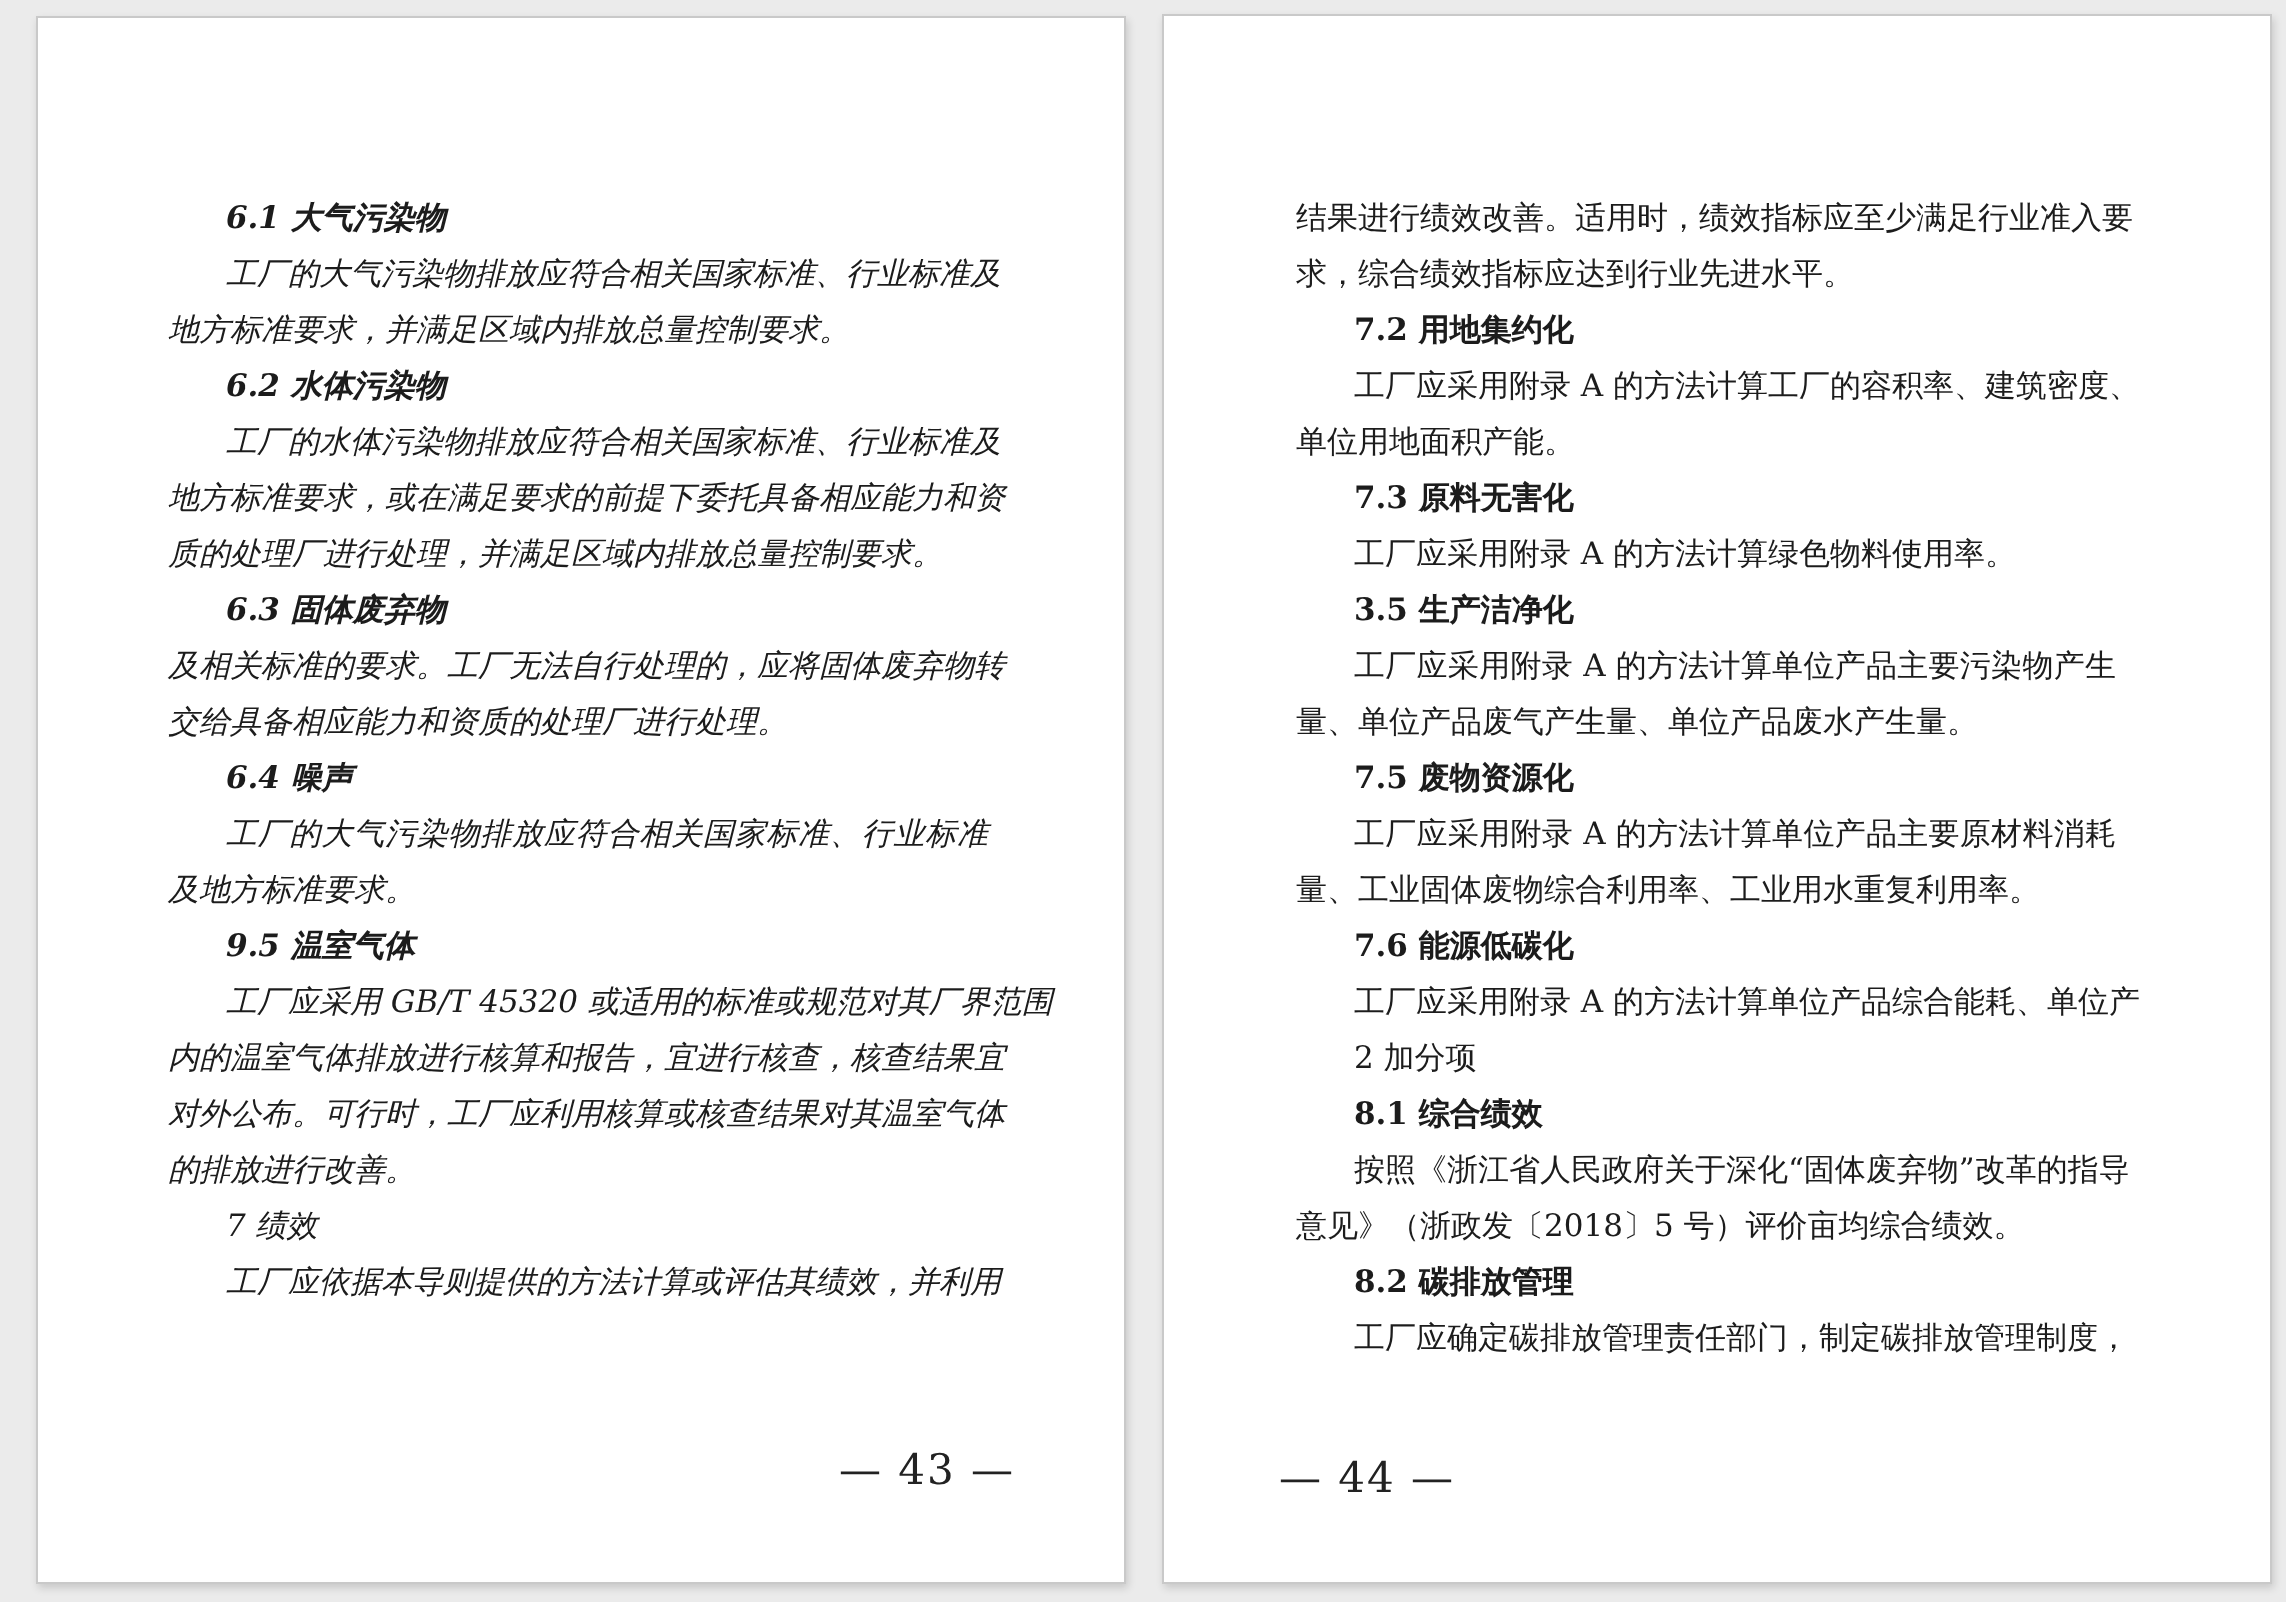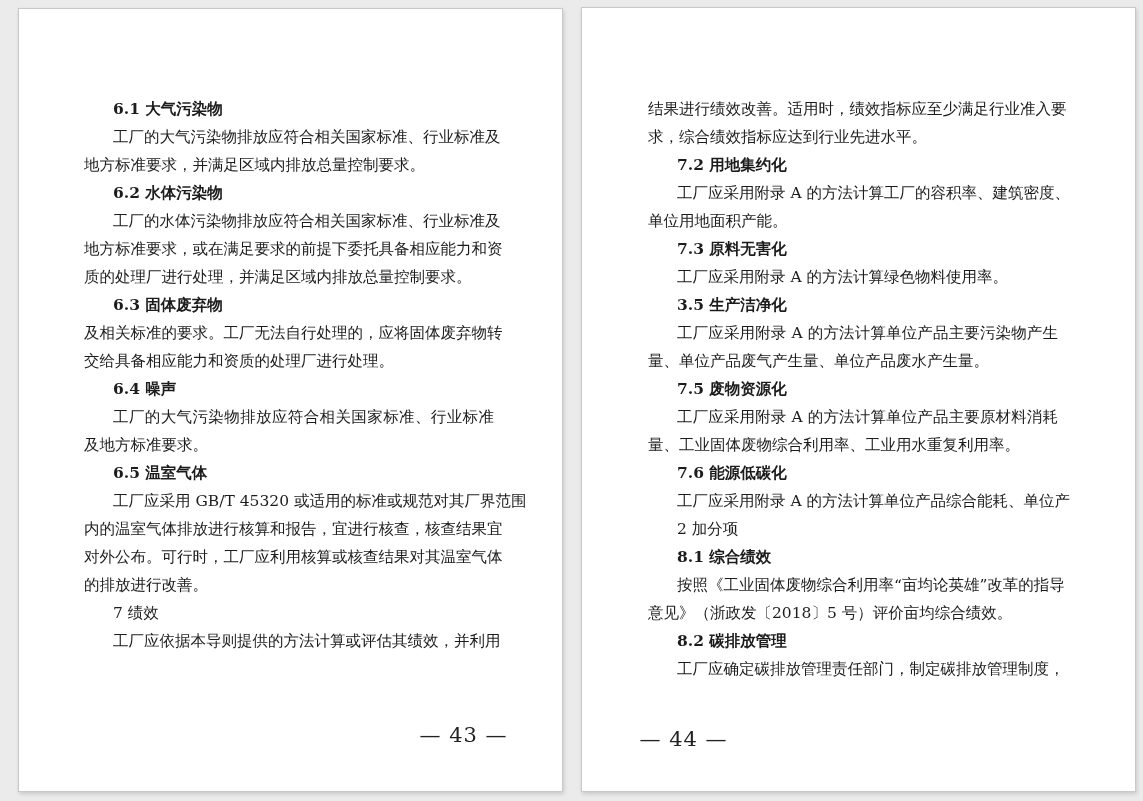--- a/index.html
+++ b/index.html
@@ -23,21 +23,21 @@
     border: 1px solid #c9c9c9;
     box-shadow: 1px 2px 4px rgba(0,0,0,0.15);
     box-sizing: border-box;
   }
   .page-left  { left: 18px;  top: 8px; width: 545px; height: 784px; }
   .page-right { left: 581px; top: 7px; width: 555px; height: 785px; }
   .content {
     position: absolute;
     width: 410px;
   }
-  .page-left  .content { left: 65px; top: 86px; }
+  .page-left  .content { left: 65px; top: 86px; font-style: italic; }
   .page-right .content { left: 66px; top: 87px; }
   .line {
     height: 28px;
     line-height: 28px;
     font-size: 15.5px;
     color: #1c1c1c;
     white-space: nowrap;
   }
   .line.heading { font-weight: bold; }
   .line.chapter { font-weight: normal; }
@@ -72,21 +72,21 @@
         <div class="line heading">6.2 水体污染物</div>
         <div class="line para fill">工厂的水体污染物排放应符合相关国家标准、行业标准及</div>
         <div class="line cont fill">地方标准要求，或在满足要求的前提下委托具备相应能力和资</div>
         <div class="line cont">质的处理厂进行处理，并满足区域内排放总量控制要求。</div>
         <div class="line heading">6.3 固体废弃物</div>
         <div class="line cont fill">及相关标准的要求。工厂无法自行处理的，应将固体废弃物转</div>
         <div class="line cont">交给具备相应能力和资质的处理厂进行处理。</div>
         <div class="line heading">6.4 噪声</div>
         <div class="line para fill">工厂的大气污染物排放应符合相关国家标准、行业标准</div>
         <div class="line cont">及地方标准要求。</div>
-        <div class="line heading">6.5 温室气体</div>
+        <div class="line heading">9.5 温室气体</div>
         <div class="line para fill">工厂应采用 GB/T 45320 或适用的标准或规范对其厂界范围</div>
         <div class="line cont fill">内的温室气体排放进行核算和报告，宜进行核查，核查结果宜</div>
         <div class="line cont fill">对外公布。可行时，工厂应利用核算或核查结果对其温室气体</div>
         <div class="line cont">的排放进行改善。</div>
         <div class="line chapter">7 绩效</div>
         <div class="line para fill">工厂应依据本导则提供的方法计算或评估其绩效，并利用</div>
       </div>
     <div class="pagenum">— 43 —</div>
   </div>
 
@@ -102,21 +102,21 @@
         <div class="line heading">3.5 生产洁净化</div>
         <div class="line para fill">工厂应采用附录 A 的方法计算单位产品主要污染物产生</div>
         <div class="line cont">量、单位产品废气产生量、单位产品废水产生量。</div>
         <div class="line heading">7.5 废物资源化</div>
         <div class="line para fill">工厂应采用附录 A 的方法计算单位产品主要原材料消耗</div>
         <div class="line cont">量、工业固体废物综合利用率、工业用水重复利用率。</div>
         <div class="line heading">7.6 能源低碳化</div>
         <div class="line para fill">工厂应采用附录 A 的方法计算单位产品综合能耗、单位产</div>
         <div class="line chapter">2 加分项</div>
         <div class="line heading">8.1 综合绩效</div>
-        <div class="line para fill">按照《工业固体废物综合利用率“亩均论英雄”改革的指导</div>
+        <div class="line para fill">按照《浙江省人民政府关于深化“固体废弃物”改革的指导</div>
         <div class="line cont">意见》（浙政发〔2018〕5 号）评价亩均综合绩效。</div>
         <div class="line heading">8.2 碳排放管理</div>
         <div class="line para fill">工厂应确定碳排放管理责任部门，制定碳排放管理制度，</div>
       </div>
     <div class="pagenum">— 44 —</div>
   </div>
 
 </div>
 
 </body></html>

